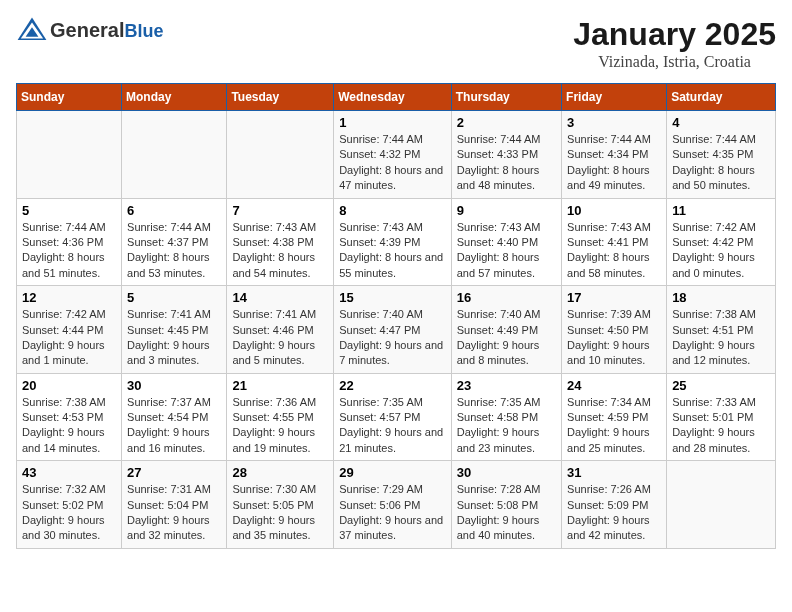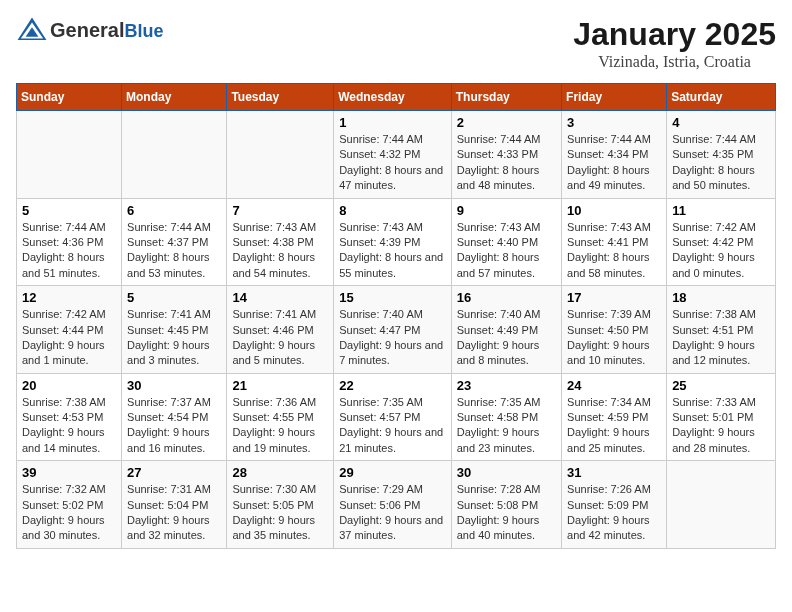--- a/index.html
+++ b/index.html
@@ -224,21 +224,21 @@
           <span class="day-number">24</span>
           <div class="day-info">Sunrise: 7:34 AM<br>Sunset: 4:59 PM<br>Daylight: 9 hours and 25 minutes.</div>
         </td>
         <td>
           <span class="day-number">25</span>
           <div class="day-info">Sunrise: 7:33 AM<br>Sunset: 5:01 PM<br>Daylight: 9 hours and 28 minutes.</div>
         </td>
       </tr>
       <tr>
         <td>
-          <span class="day-number">39</span>
+          <span class="day-number">43</span>
           <div class="day-info">Sunrise: 7:32 AM<br>Sunset: 5:02 PM<br>Daylight: 9 hours and 30 minutes.</div>
         </td>
         <td>
           <span class="day-number">27</span>
           <div class="day-info">Sunrise: 7:31 AM<br>Sunset: 5:04 PM<br>Daylight: 9 hours and 32 minutes.</div>
         </td>
         <td>
           <span class="day-number">28</span>
           <div class="day-info">Sunrise: 7:30 AM<br>Sunset: 5:05 PM<br>Daylight: 9 hours and 35 minutes.</div>
         </td>

